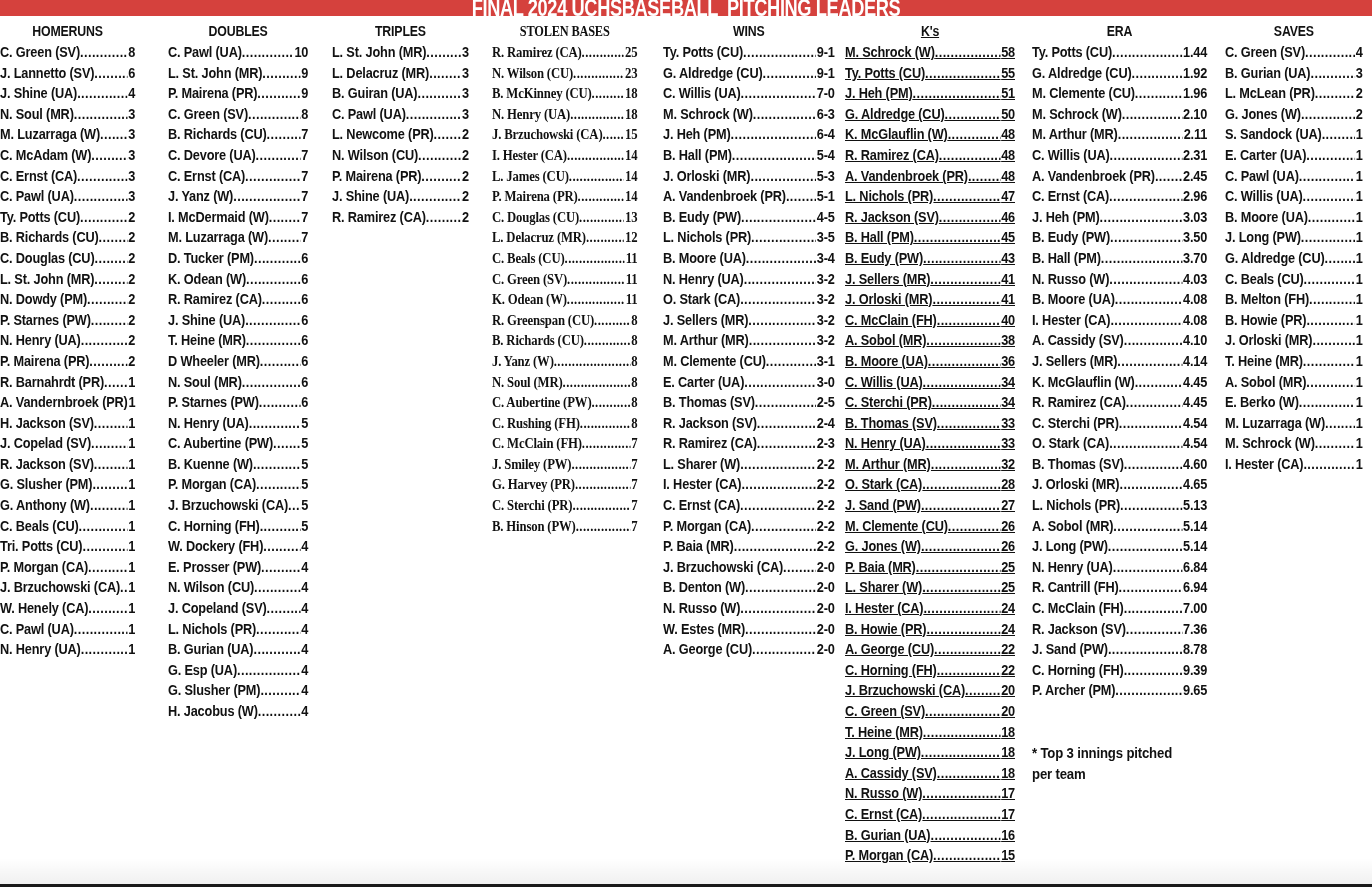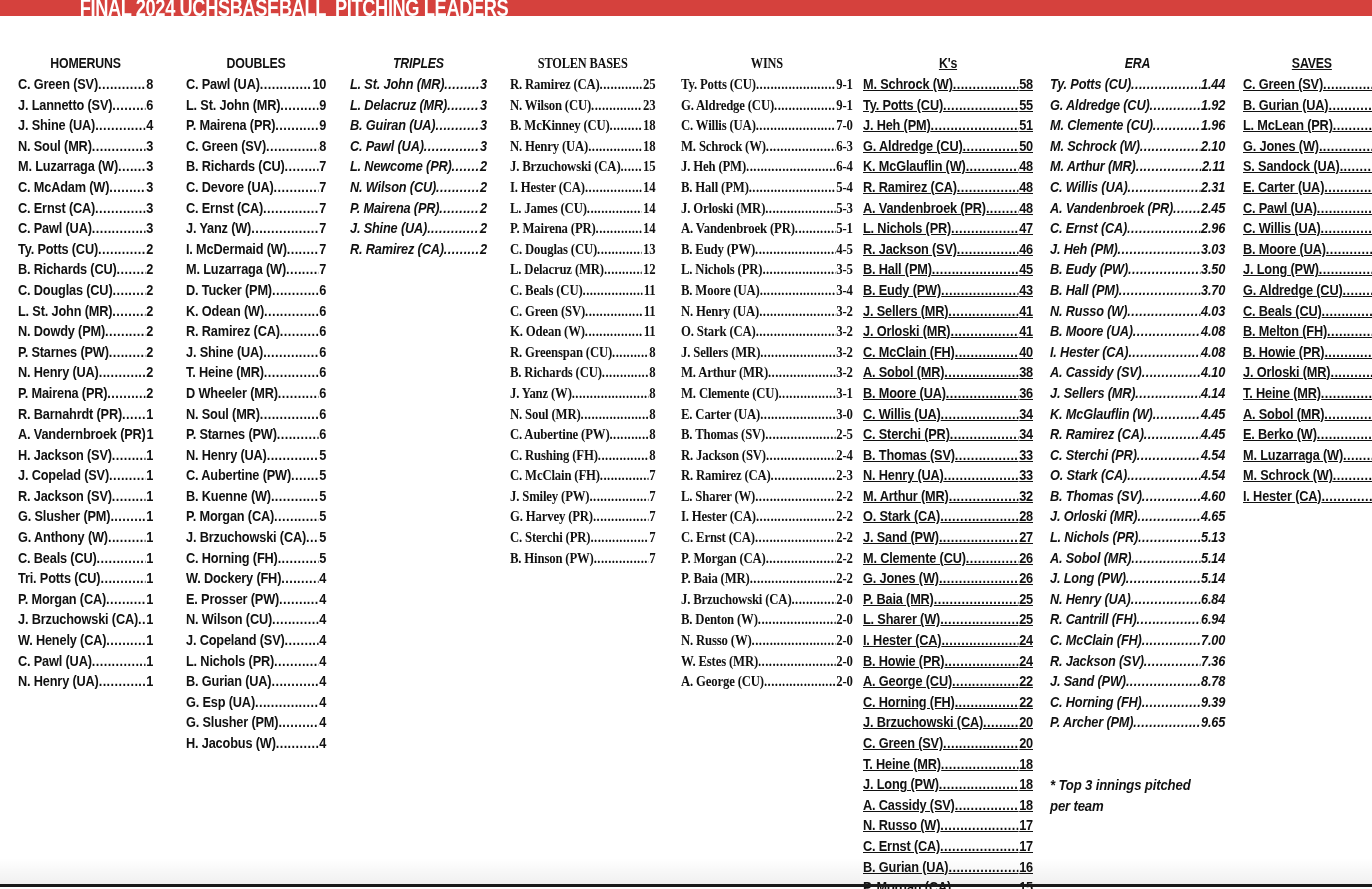--- a/index.html
+++ b/index.html
@@ -9,43 +9,43 @@
     width: 1372px; height: 889px;
     position: relative; overflow: hidden;
     color: #111111;
   }
   .page { width: 1372px; height: 889px; position: relative; background: #ffffff; }
 
   
   .banner {
     width: 100%; height: 16px;
     background: #d5413d;
-    display: flex; align-items: center;  padding-left: 12px;
+    display: flex; align-items: center; justify-content: center;
   }
   .banner .title-text {
     color: #ffffff; font-weight: bold; font-size: 24px;
     white-space: pre; letter-spacing: -0.5px;
     transform: scaleX(0.76); transform-origin: 50% 50%;
     display: inline-block;
   }
 
   
   .grid {
     display: flex; flex-direction: row; align-items: flex-start;
     padding-top: 5px; width: 1372px;
   }
-  .col { flex: 0 0 auto; padding-left: 18px; margin-top: 32px; }
+  .col { flex: 0 0 auto; padding-left: 0; }
   .col:nth-child(1) { width: 168px; }
   .col:nth-child(2) { width: 164px; }
-  .col:nth-child(3) { width: 160px; font-style: italic; }
+  .col:nth-child(3) { width: 160px; }
   .col:nth-child(4) { width: 171px; font-family: Liberation Serif, serif; }
-  .col:nth-child(5) { width: 182px; font-family: Liberation Serif, serif; }
+  .col:nth-child(5) { width: 182px; }
   .col:nth-child(6) { width: 187px; text-decoration: underline; }
-  .col:nth-child(7) { width: 193px; font-style: italic; }
-  .col:nth-child(8) { width: 147px; text-decoration: underline; }
+  .col:nth-child(7) { width: 193px; }
+  .col:nth-child(8) { width: 147px; }
 
   .content { transform: scaleX(0.85); transform-origin: 0 0; }
   .col:nth-child(1) .content { width: 159px; }
   .col:nth-child(2) .content { width: 165px; }
   .col:nth-child(3) .content { width: 161px; }
   .col:nth-child(4) .content { width: 171px; }
   .col:nth-child(5) .content { width: 202px; }
   .col:nth-child(6) .content { width: 200px; }
   .col:nth-child(7) .content { width: 206px; }
   .col:nth-child(8) .content { width: 162px; }

